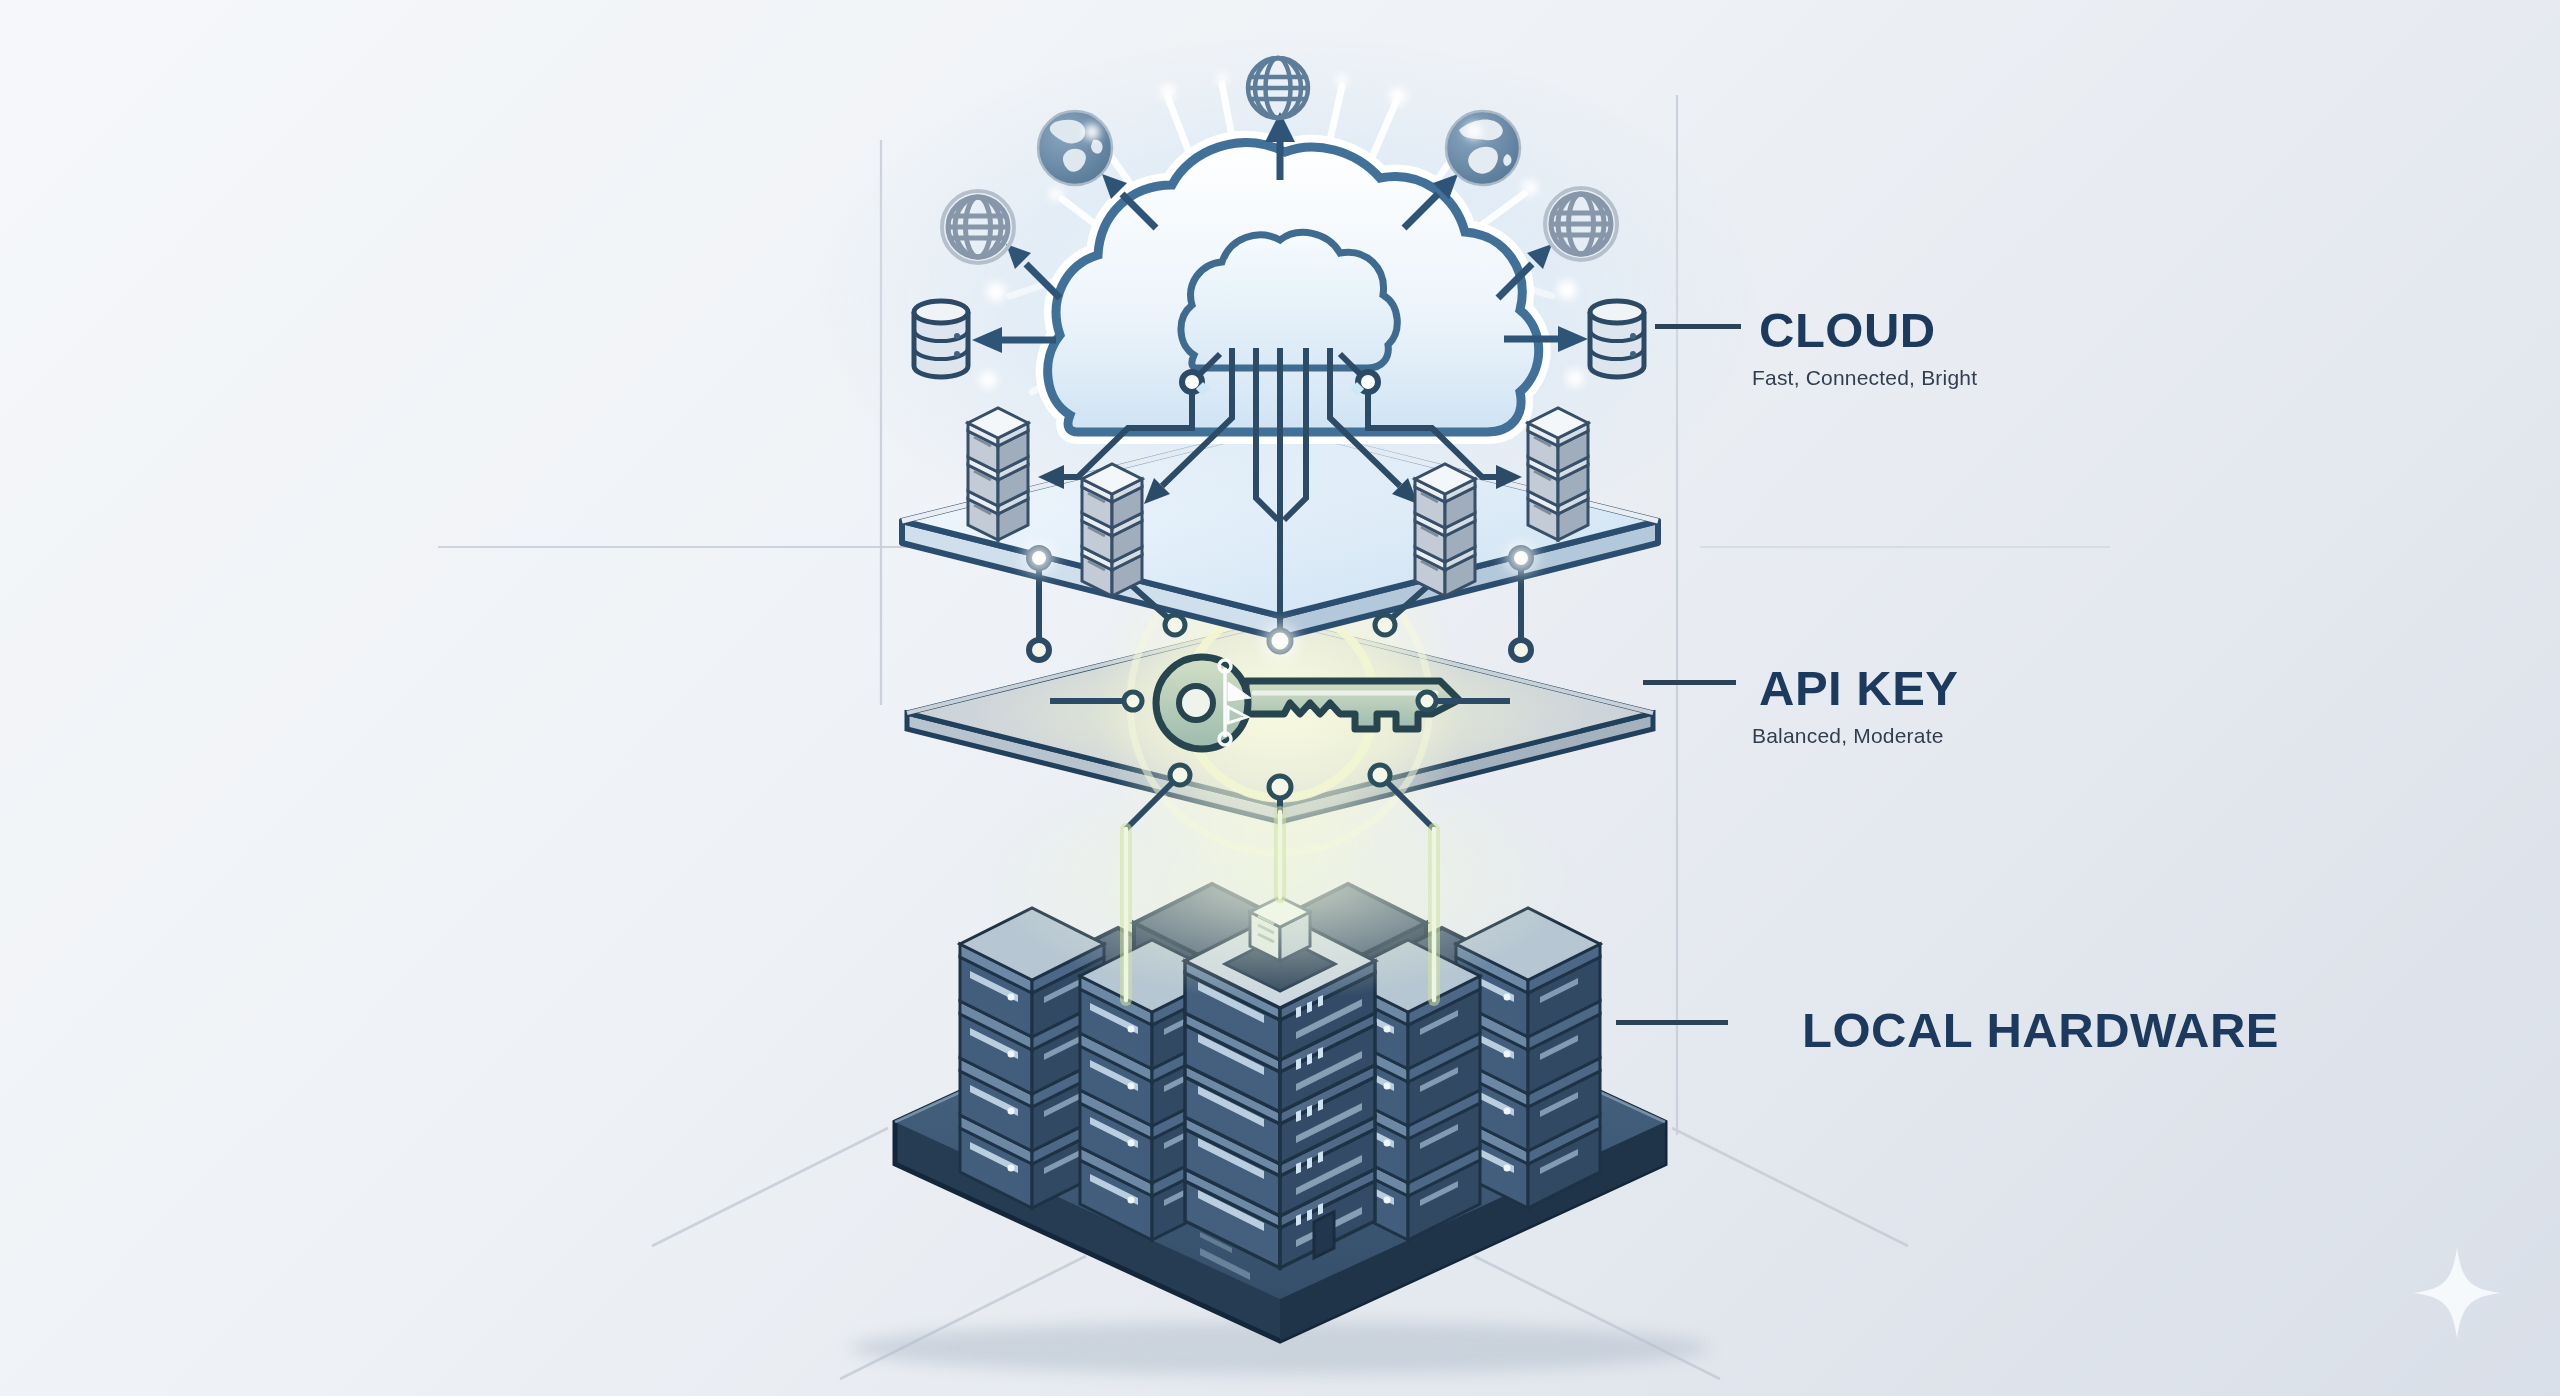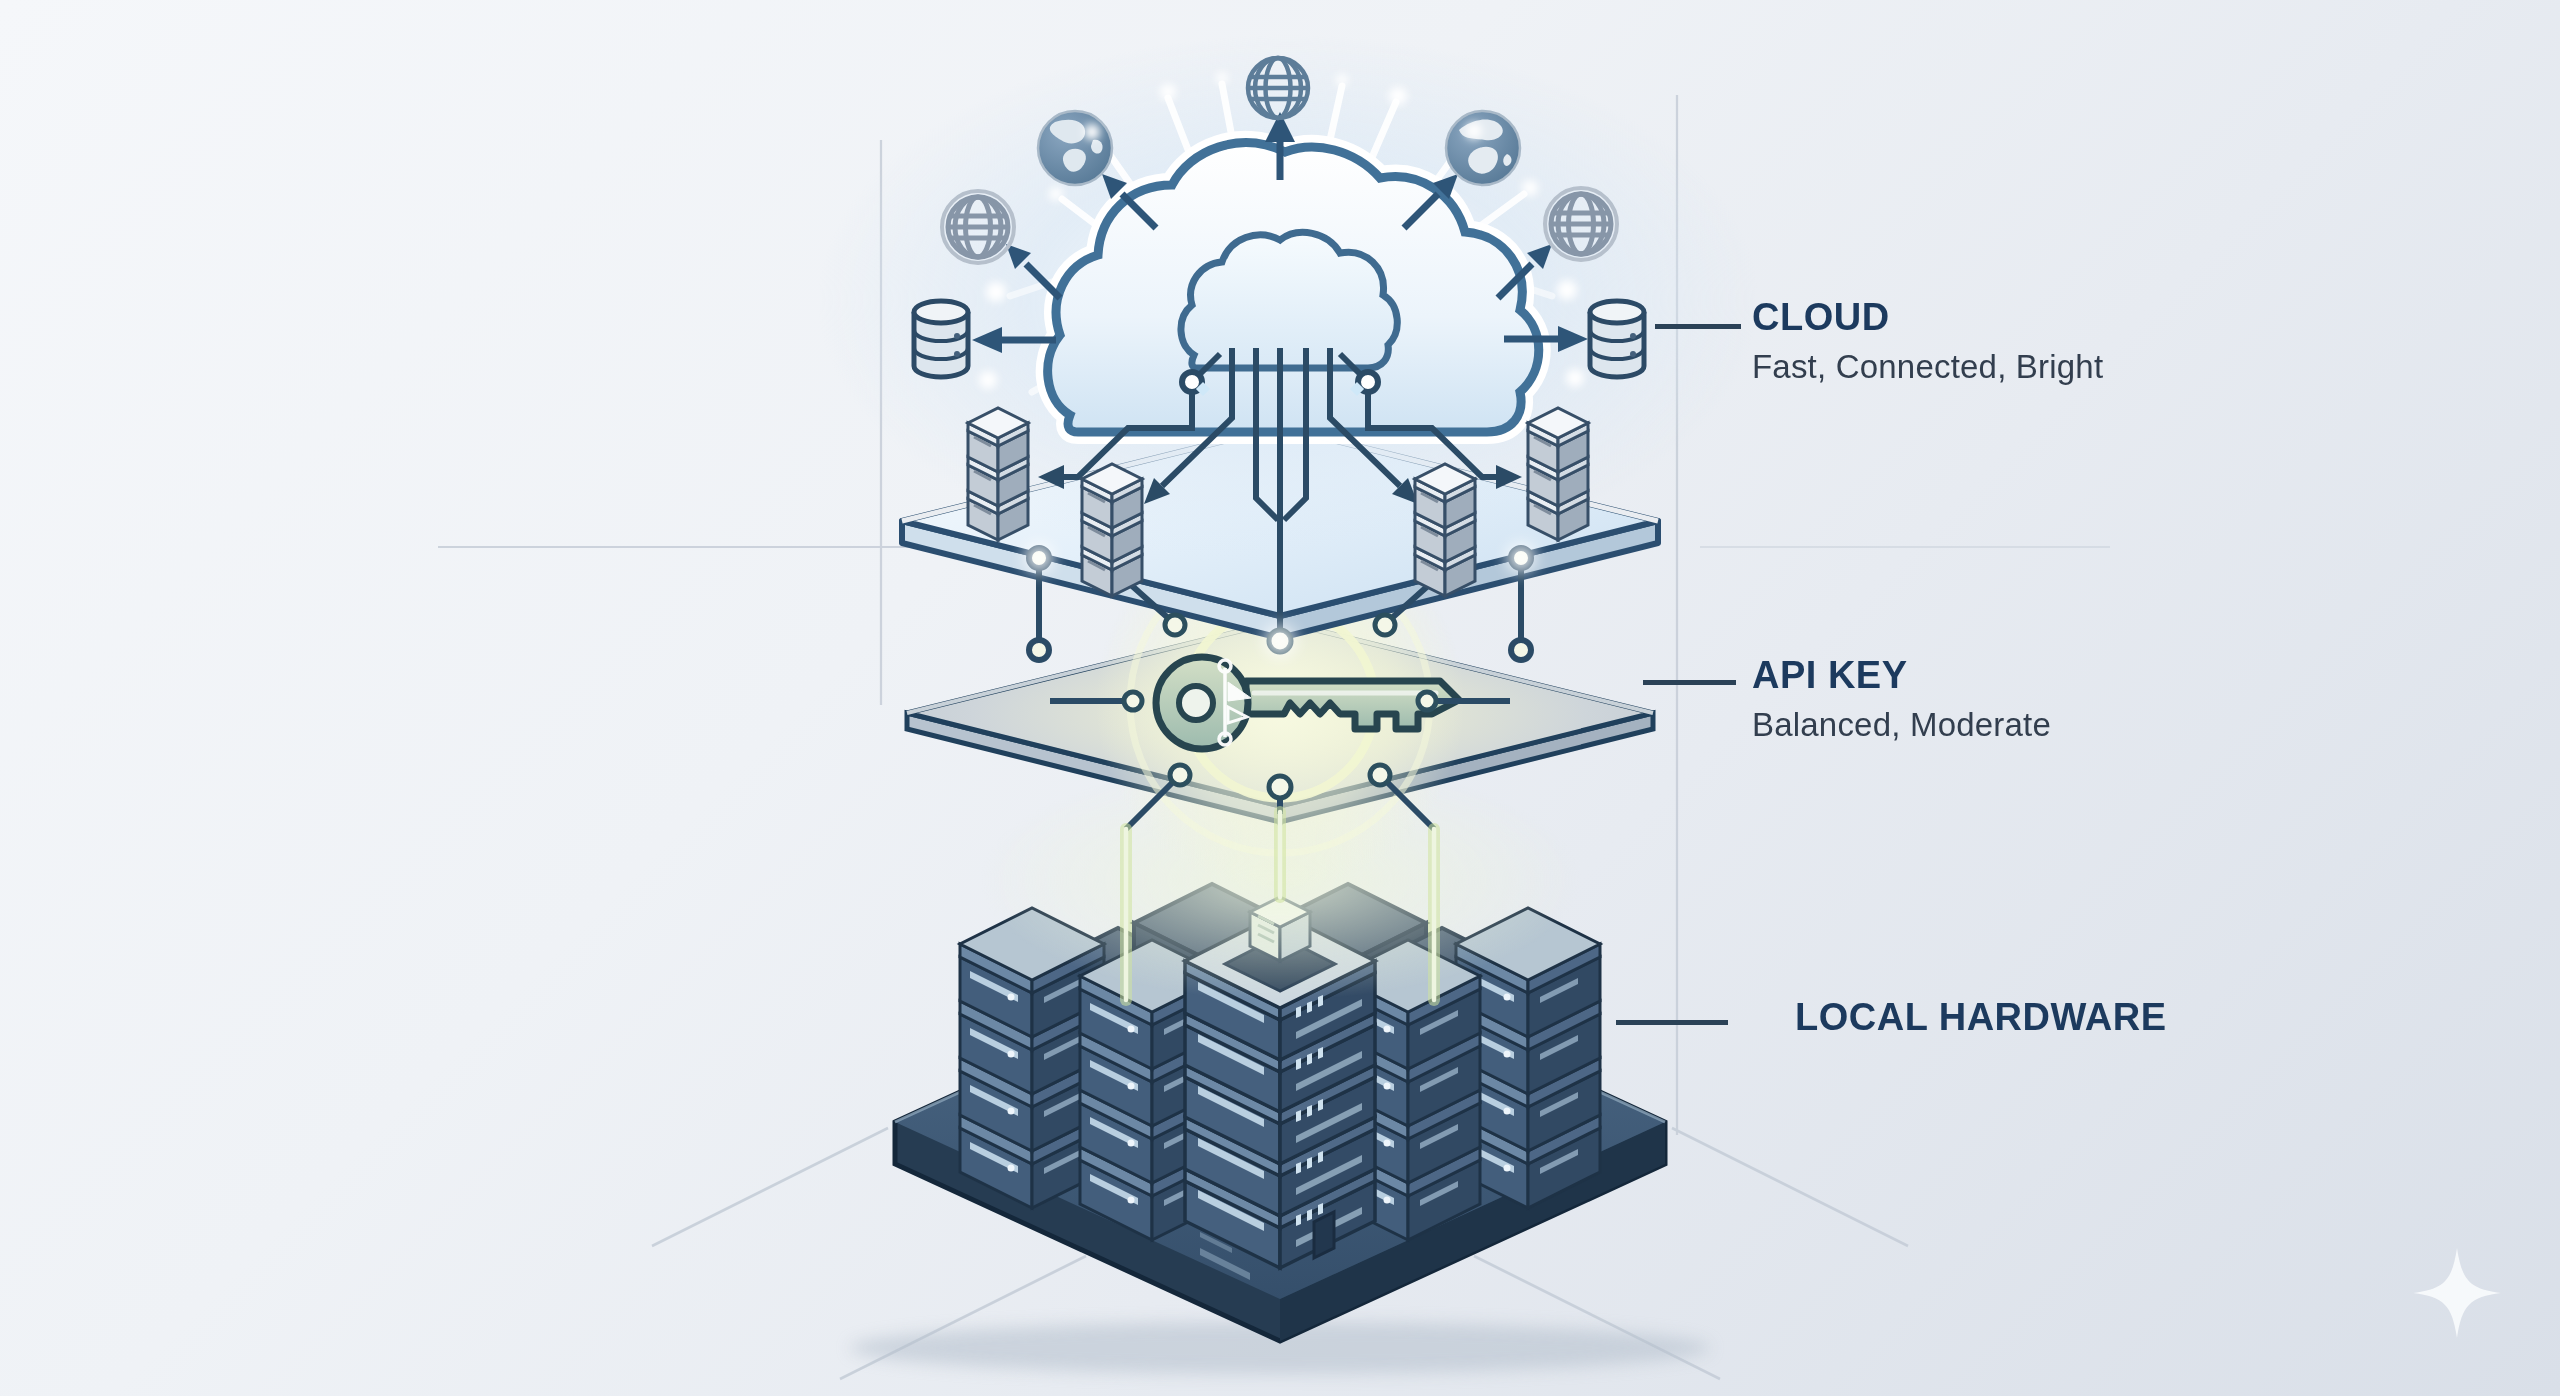--- a/index.html
+++ b/index.html
@@ -3,22 +3,22 @@
 <meta charset="utf-8">
 <style>
   html,body{margin:0;padding:0;background:#e9edf2;}
   .stage{
     position:relative;width:2560px;height:1396px;overflow:hidden;
     background:linear-gradient(135deg,#f5f7fa 0%,#eff2f6 38%,#e7ebf1 62%,#d9dfe8 100%);
     font-family:"Liberation Sans",sans-serif;
   }
   .stage svg{position:absolute;left:0;top:0;}
   .lbl{position:absolute;}
-  .lbl h2{margin:0;font-weight:700;font-size:38px;line-height:1.05;color:#1c3a5e;letter-spacing:.5px;}
-  .lbl p{margin:10px 0 0;font-size:33px;color:#323e4e;letter-spacing:.2px;}
+  .lbl h2{margin:7px;font-weight:700;font-size:49px;line-height:1.05;color:#1c3a5e;letter-spacing:.5px;}
+  .lbl p{margin:10px 0 0;font-size:21px;color:#323e4e;letter-spacing:.2px;}
   .connector{position:absolute;height:5px;background:#2b4257;}
 </style>
 </head>
 <body>
 
 <div class="stage">
 <svg width="2560" height="1396" viewBox="0 0 2560 1396">
 <defs>
   <radialGradient id="cloudGlow" cx="50%" cy="50%" r="50%">
     <stop offset="0%" stop-color="#ffffff" stop-opacity="1"></stop>

